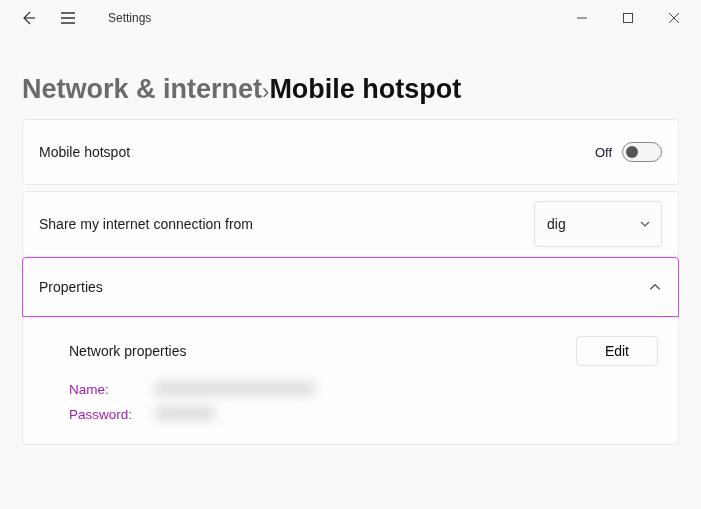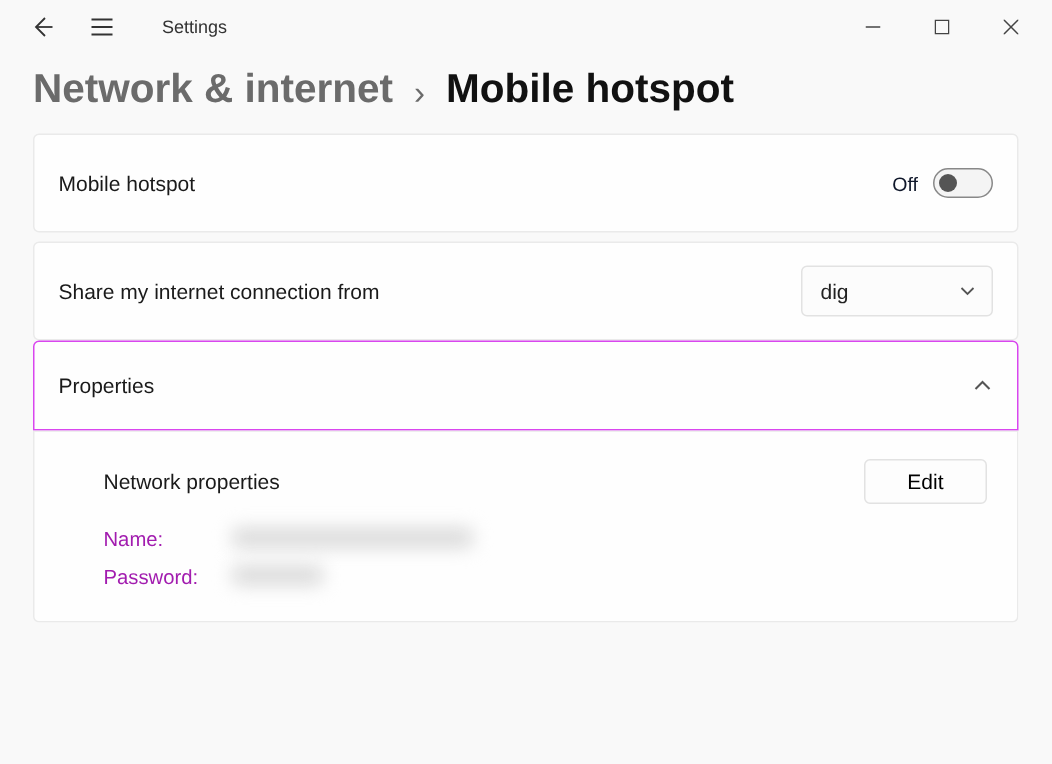--- a/index.html
+++ b/index.html
@@ -36,22 +36,23 @@
     margin-left: 12px;
   }
   .breadcrumb-row {
     display: flex;
     align-items: center;
     padding: 8px 22px 14px 22px;
   }
   .breadcrumb {
     display: flex;
     align-items: flex-end;
-    gap: 14px;
+    gap: 0;
     font-size: 27px;
+    margin-top: 30px;
   }
   .bc-parent { color: #6b6b6b; font-weight: 600; }
   .bc-sep { color: #6b6b6b; font-weight: 400; font-size: 22px; }
   .bc-current { color: #111; font-weight: 600; }
   .watermark {
     margin-left: auto;
     text-align: left;
     line-height: 1.05;
     font-size: 15px;
     color: #222;
@@ -91,21 +92,21 @@
   }
   .toggle-knob {
     width: 12px; height: 12px;
     background: #555;
     border-radius: 50%;
     position: absolute;
     left: 3px; top: 3px;
   }
   .select {
     min-width: 128px;
-    height: 34px;
+    height: 46px;
     border: 1px solid #e2e2e2;
     border-radius: 4px;
     background: #fcfcfc;
     display: flex;
     align-items: center;
     padding: 0 10px 0 12px;
     font-size: 14px;
     color: #222;
     gap: 20px;
   }

